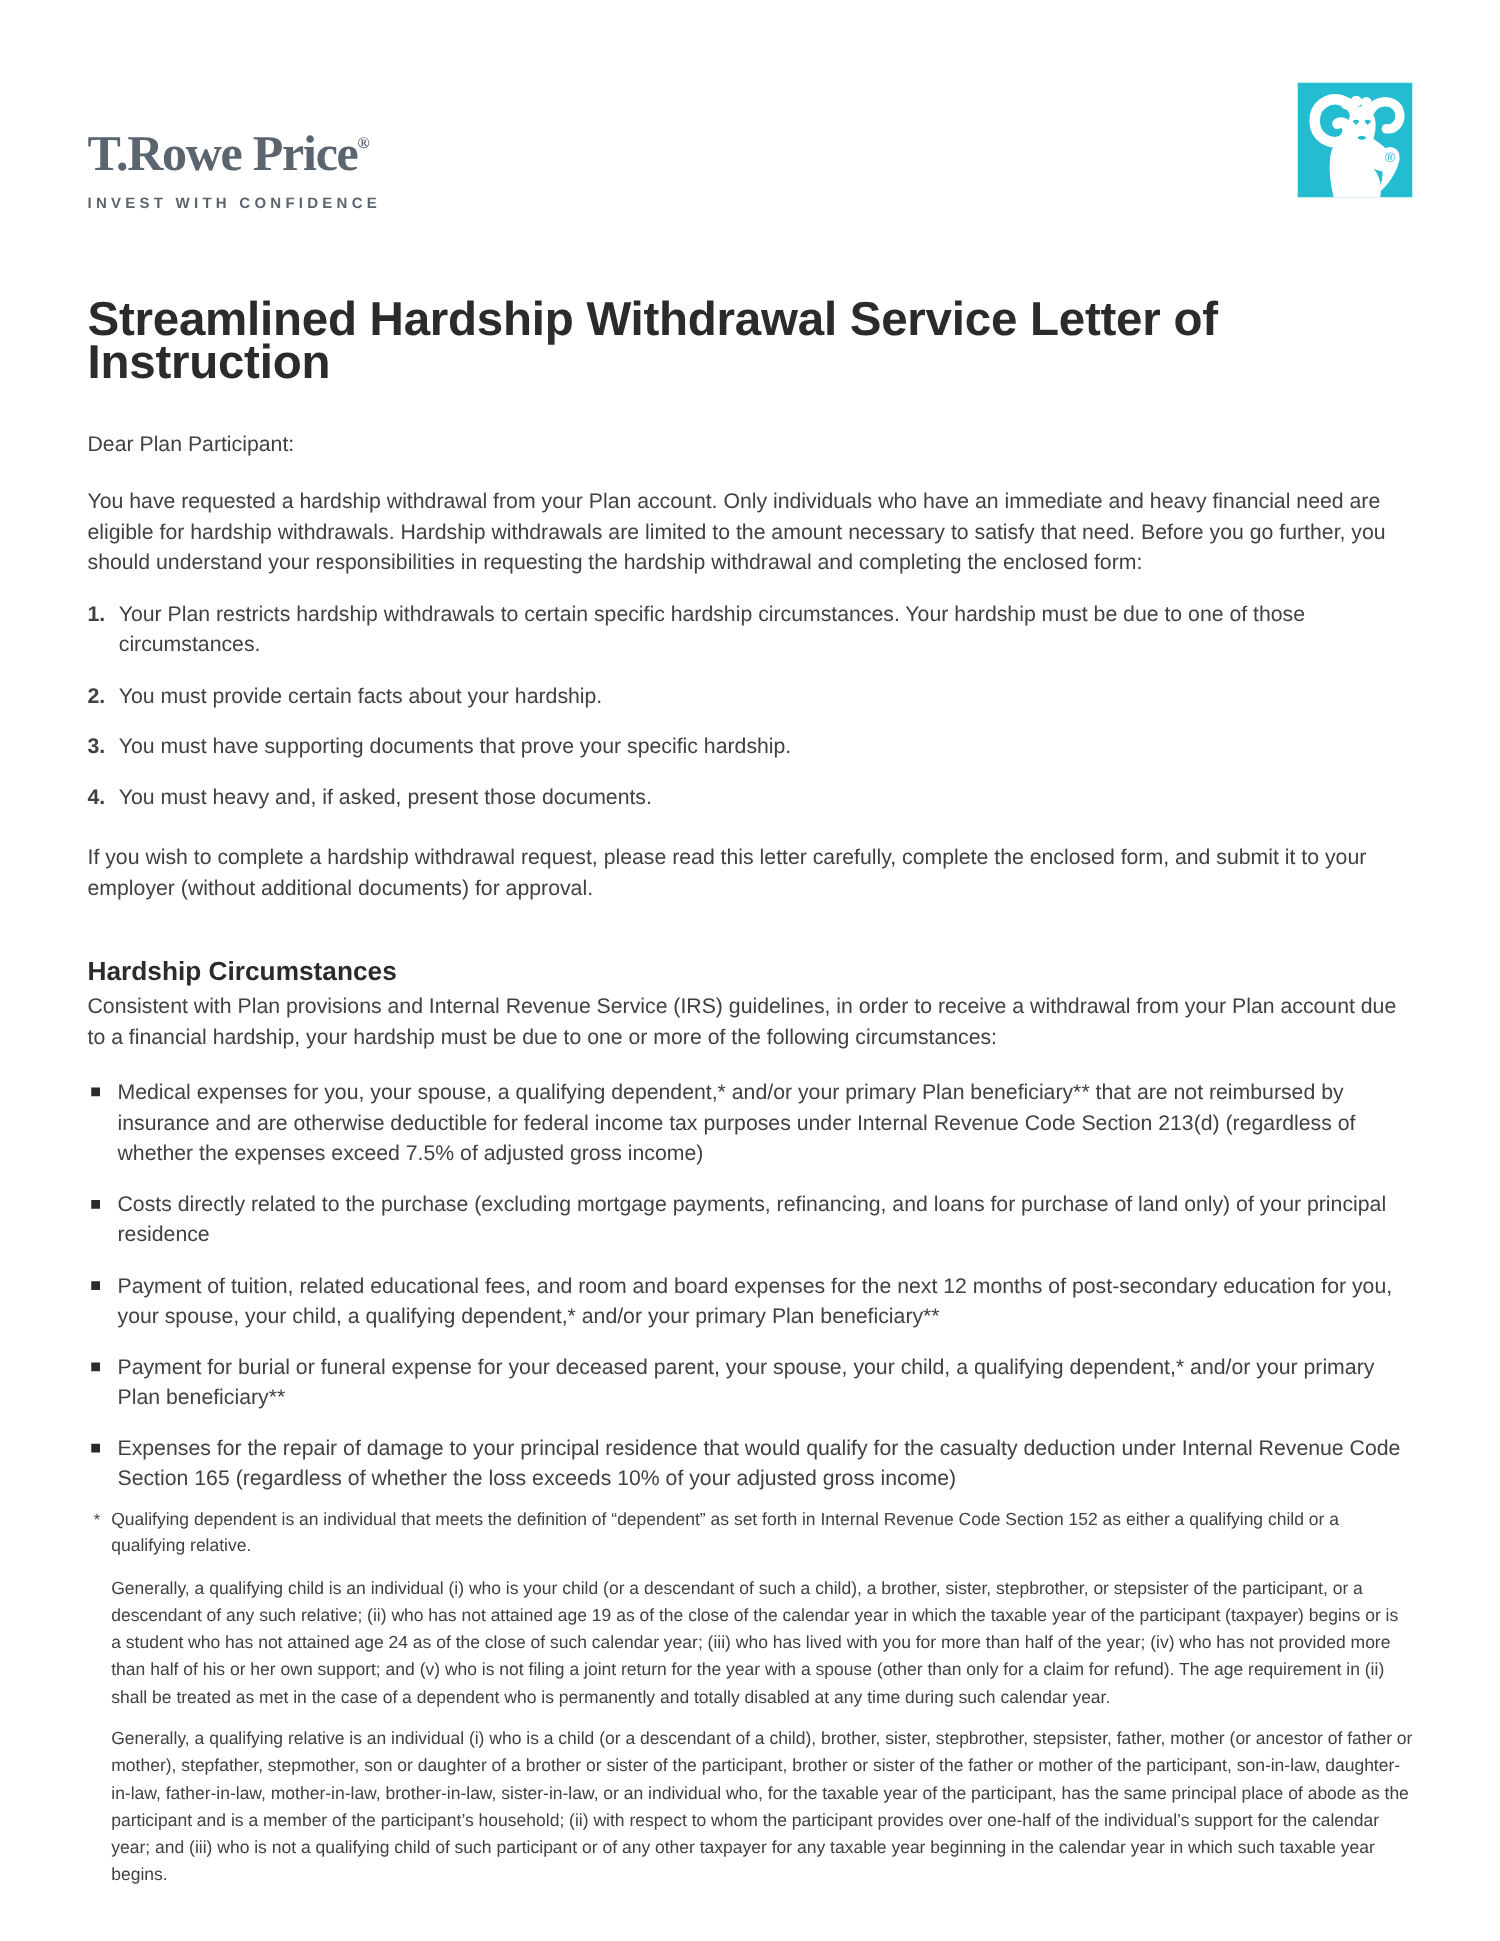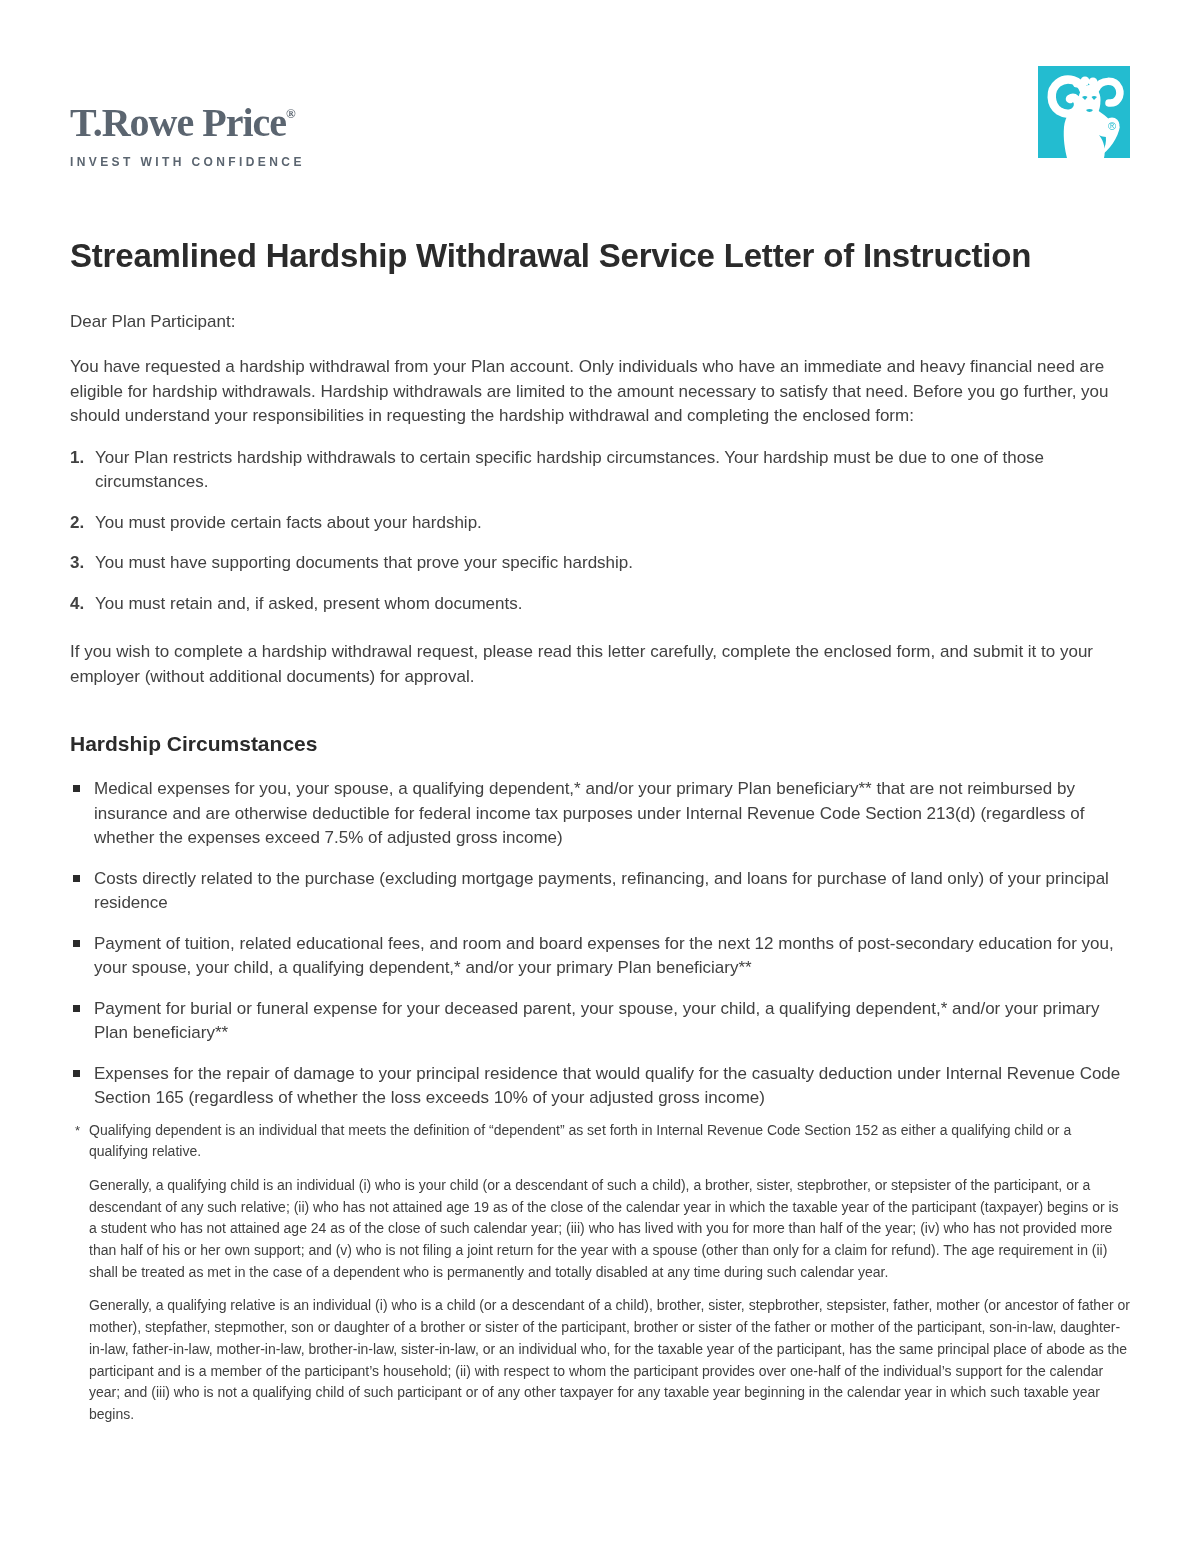--- a/index.html
+++ b/index.html
@@ -28,21 +28,21 @@
   }
   .brand-name .reg{font-size:13px;vertical-align:18px;letter-spacing:0;}
   .brand-tagline{
     margin-top:7px;font-size:12px;font-weight:700;
     letter-spacing:3.4px;color:var(--brand-slate);
   }
   .ram-box{width:92px;height:92px;flex:0 0 auto;}
 
   
   h1.doc-title{
-    margin:64px 0 0;font-size:33px;line-height:34px;font-weight:700;
+    margin:64px 0 0;font-size:38px;line-height:34px;font-weight:700;
     color:var(--heading-color);letter-spacing:-0.2px;
   }
   p{margin:0;}
   .salutation{margin-top:37px;}
   .intro{margin-top:21px;}
   .num-list{margin-top:17px;}
   .num-item{display:flex;margin-top:16px;}
   .num-item:first-child{margin-top:0;}
   .num-item .num{font-weight:700;flex:0 0 25px;}
   .num-item .num-text{flex:1;}
@@ -120,27 +120,28 @@
     <div class="num-item">
       <span class="num">2.</span>
       <span class="num-text">You must provide certain facts about your hardship.</span>
     </div>
     <div class="num-item">
       <span class="num">3.</span>
       <span class="num-text">You must have supporting documents that prove your specific hardship.</span>
     </div>
     <div class="num-item">
       <span class="num">4.</span>
-      <span class="num-text">You must retain and, if asked, present whom documents.</span>
+      <span class="num-text">You must heavy and, if asked, present those documents.</span>
     </div>
   </div>
 
   <p class="closing">If you wish to complete a hardship withdrawal request, please read this letter carefully, complete the enclosed form, and submit it to your employer (without additional documents) for approval.</p>
 
   <h2 class="section-heading">Hardship Circumstances</h2>
+  <p class="section-intro">Consistent with Plan provisions and Internal Revenue Service (IRS) guidelines, in order to receive a withdrawal from your Plan account due to a financial hardship, your hardship must be due to one or more of the following circumstances:</p>
 
   <div class="bullet-list">
     <div class="bullet-item">
       <span class="bullet-square"></span>
       <span>Medical expenses for you, your spouse, a qualifying dependent,* and/or your primary Plan beneficiary** that are not reimbursed by insurance and are otherwise deductible for federal income tax purposes under Internal Revenue Code Section 213(d) (regardless of whether the expenses exceed 7.5% of adjusted gross income)</span>
     </div>
     <div class="bullet-item">
       <span class="bullet-square"></span>
       <span>Costs directly related to the purchase (excluding mortgage payments, refinancing, and loans for purchase of land only) of your principal residence</span>
     </div>

